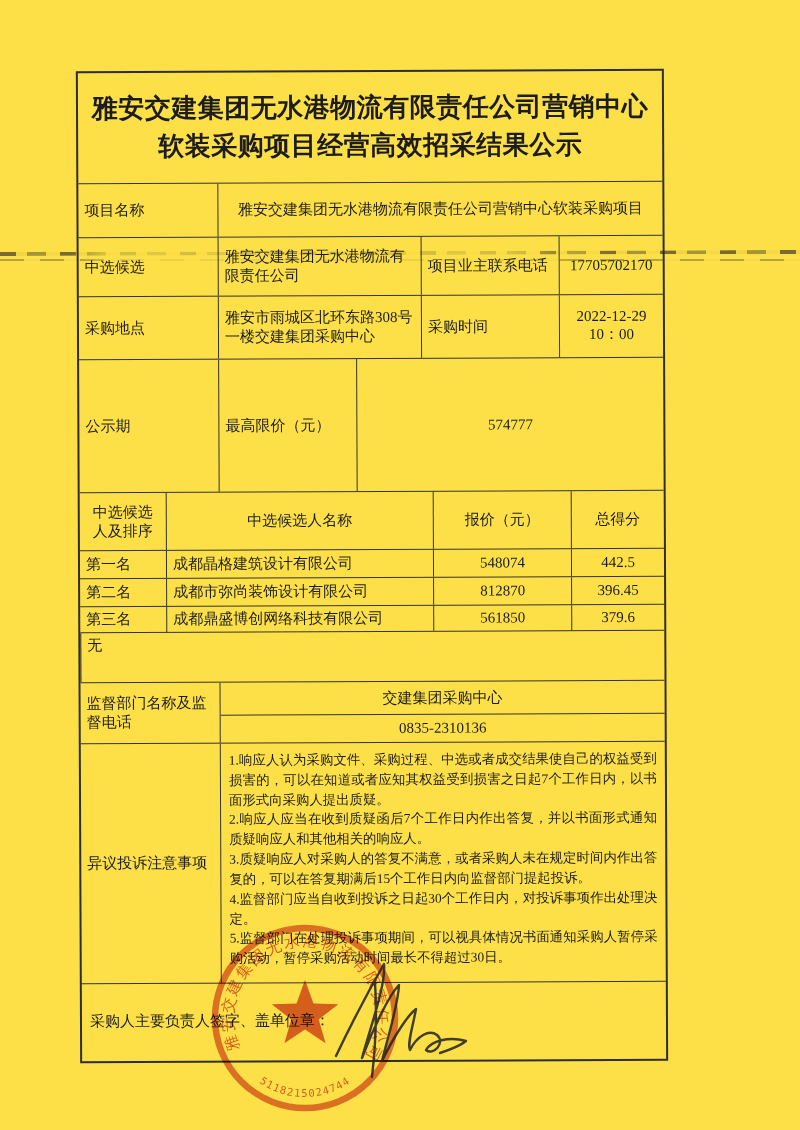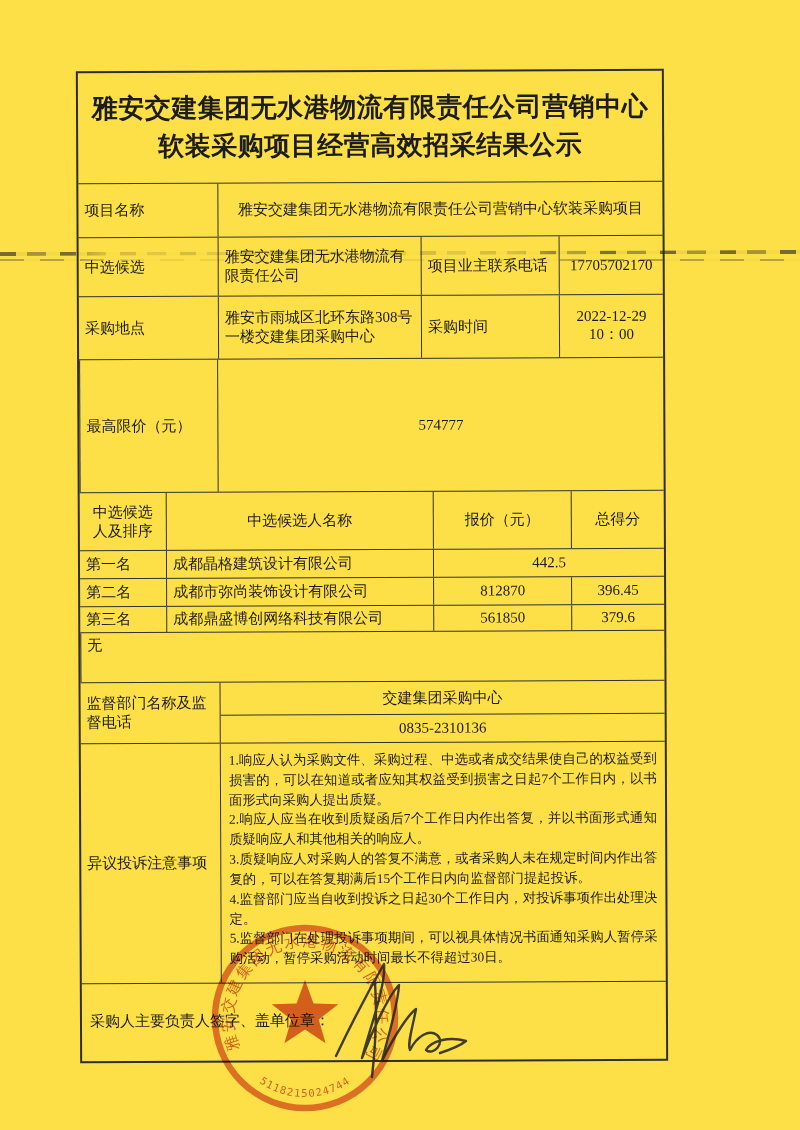--- a/index.html
+++ b/index.html
@@ -117,35 +117,37 @@
     <div class="row r3">
       <div class="cell cfirst w-lab lbl">采购地点</div>
       <div class="cell w-c2 val pre">雅安市雨城区北环东路308号
 一楼交建集团采购中心</div>
       <div class="cell w-c3 lbl">采购时间</div>
       <div class="cell w-c4 val vcenter pre">2022-12-29
 10：00</div>
     </div>
 
     <div class="row r4">
+      <div class="cell cfirst w-lab lbl">公示期</div>
       <div class="cell w-c3 lbl">最高限价（元）</div>
       <div class="cell w-c4 val vcenter">574777</div>
     </div>
 
     <div class="row rhead">
       <div class="cell cfirst w-lab-n lbl vcenter pre">中选候选
 人及排序</div>
       <div class="cell w-name lbl vcenter">中选候选人名称</div>
       <div class="cell w-c3 lbl vcenter">报价（元）</div>
       <div class="cell w-c4 lbl vcenter">总得分</div>
     </div>
 
     <div class="row rc1">
       <div class="cell cfirst w-lab-n val">第一名</div>
       <div class="cell w-name val">成都晶格建筑设计有限公司</div>
+      <div class="cell w-c3 val vcenter">548074</div>
       <div class="cell w-c4 val vcenter">442.5</div>
     </div>
 
     <div class="row rc2">
       <div class="cell cfirst w-lab-n val">第二名</div>
       <div class="cell w-name val">成都市弥尚装饰设计有限公司</div>
       <div class="cell w-c3 val vcenter">812870</div>
       <div class="cell w-c4 val vcenter">396.45</div>
     </div>
 

